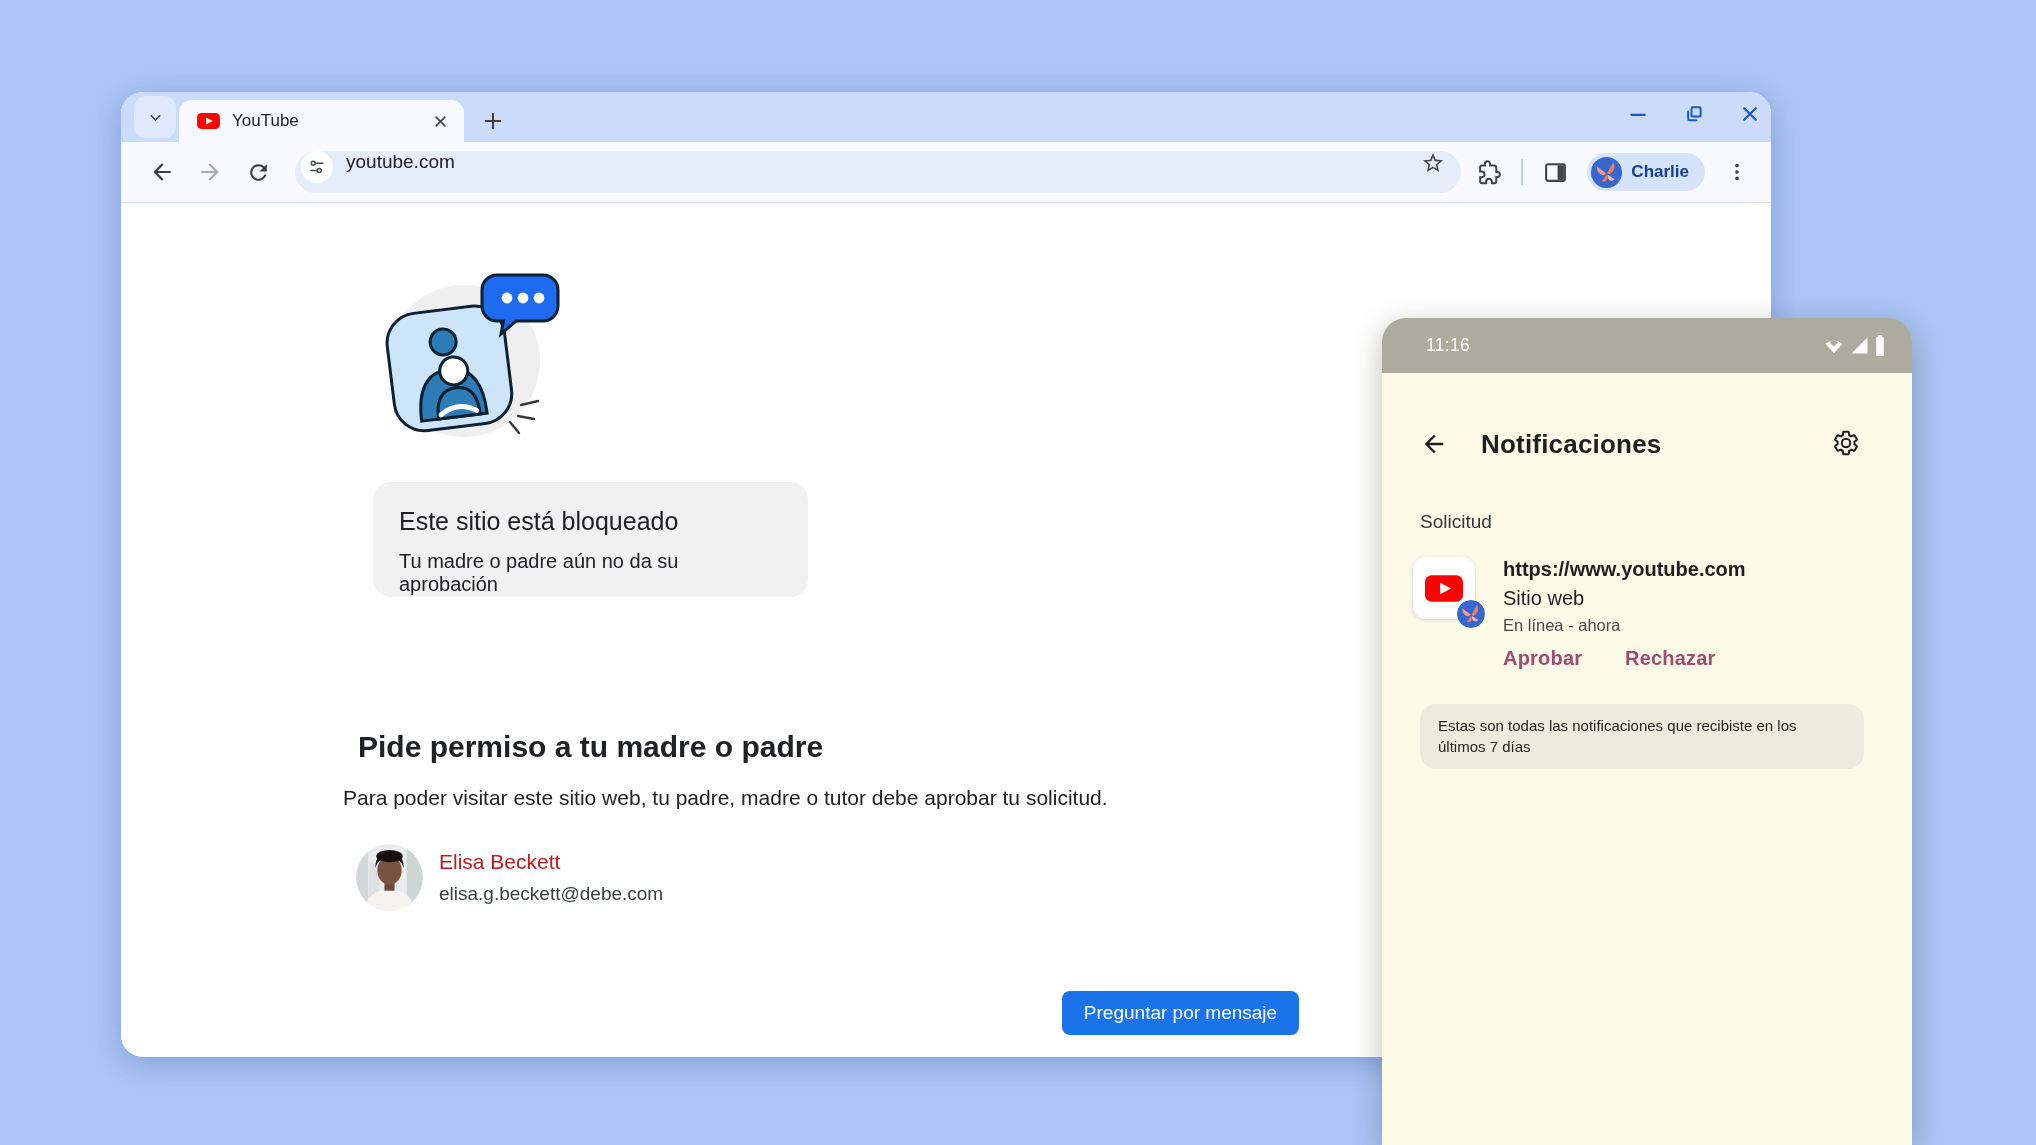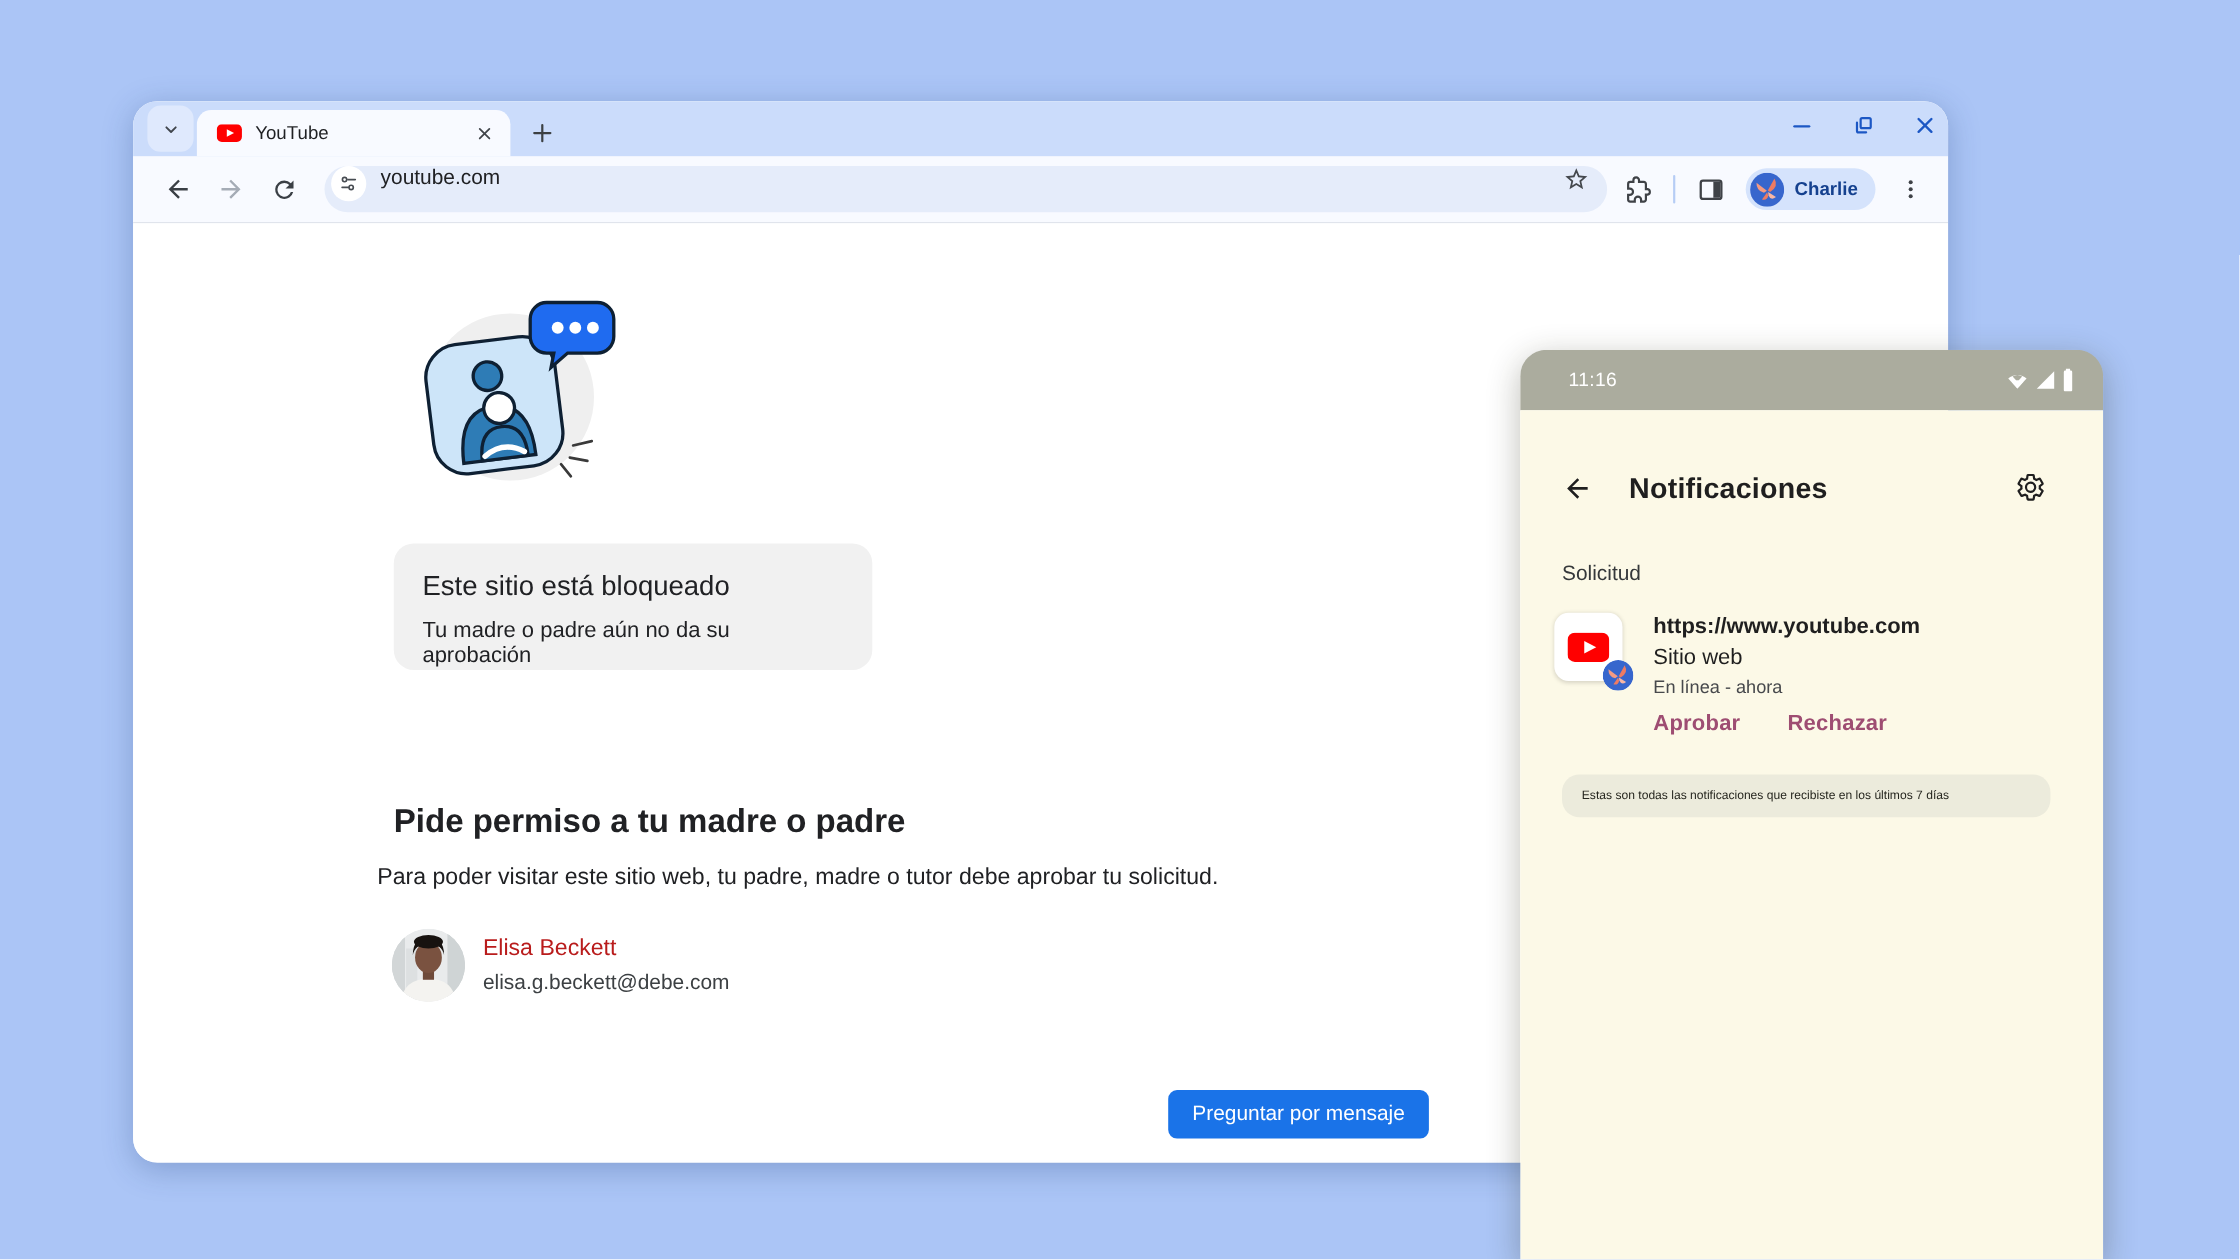--- a/index.html
+++ b/index.html
@@ -31,21 +31,21 @@
   .url-text{font-size:19px;color:#202124;margin-left:13px;flex:1;white-space:nowrap;overflow:hidden;}
   .star{color:#44484d;display:flex;align-items:center;}
   .tb-right{display:flex;align-items:center;gap:16px;}
   .tbic{display:flex;align-items:center;justify-content:center;width:32px;height:32px;color:#3f4247;}
   .tb-divider{width:2px;height:26px;background:#b6cdf5;border-radius:1px;}
   .profile-pill{display:flex;align-items:center;height:38px;border-radius:19px;background:#d5e3fc;padding:0 16px 0 4px;gap:9px;}
   .profile-name{font-size:17px;font-weight:bold;color:#15418f;}
 
   .content{position:relative;background:#fff;height:853px;}
   .illu{position:absolute;left:240px;top:62px;}
-  .blocked-box{position:absolute;left:237px;top:279px;width:435px;height:115px;border-radius:18px;background:#f1f1f1;box-sizing:border-box;padding:25px 26px 0 26px;margin-top:12px;}
+  .blocked-box{position:absolute;left:252px;top:279px;width:435px;height:115px;border-radius:18px;background:#f1f1f1;box-sizing:border-box;padding:25px 26px 0 26px;}
   .blocked-title{font-size:25px;color:#202124;}
   .blocked-sub{font-size:20px;color:#202124;margin-top:14px;}
   .perm-heading{position:absolute;left:237px;top:527px;font-size:30px;font-weight:bold;color:#202124;}
   .perm-desc{position:absolute;left:222px;top:583px;font-size:21px;color:#202124;}
   .parent-row{position:absolute;left:235px;top:641px;display:flex;align-items:center;gap:16px;}
   .parent-avatar{width:67px;height:67px;border-radius:50%;overflow:hidden;flex:none;}
   .parent-name{font-size:21px;color:#b91c1c;}
   .parent-email{font-size:19px;color:#3c4043;margin-top:9px;}
   .cta-btn{position:absolute;left:941px;top:788px;width:237px;height:44px;border-radius:8px;background:#1a73e8;
         color:#fff;font-size:19px;font-weight:500;display:flex;align-items:center;justify-content:center;border:none;}
@@ -63,21 +63,21 @@
   .psection{position:absolute;left:38px;top:138px;font-size:19px;color:#35383a;text-align:center;}
   .req-icon-box{position:absolute;left:31px;top:184px;width:62px;height:62px;border-radius:13px;background:#fff;
         box-shadow:0 1px 4px rgba(0,0,0,.15);display:flex;align-items:center;justify-content:center;}
   .req-badge{position:absolute;right:-10px;bottom:-9px;width:28px;height:28px;border-radius:50%;overflow:hidden;}
   .req-url{position:absolute;left:121px;top:185px;font-size:20px;font-weight:bold;color:#1f1f1f;}
   .req-kind{position:absolute;left:121px;top:214px;font-size:20px;color:#1f1f1f;}
   .req-presence{position:absolute;left:121px;top:243px;font-size:16.5px;color:#47494c;text-align:center;}
   .req-action{position:absolute;top:274px;font-size:20px;font-weight:bold;color:#9e4d72;letter-spacing:.2px;}
   .req-approve{left:121px;} .req-reject{left:243px;}
   .pnote{position:absolute;left:38px;top:331px;width:444px;box-sizing:border-box;border-radius:16px;background:#ecebdc;
-        padding:12px 18px;font-size:11px;line-height:1.38;color:#26261f;}
+        padding:12px 18px;font-size:15px;line-height:1.38;color:#26261f;}
 </style>
 </head>
 <body>
 
 <div class="stage">
 
   <div class="bwin">
 
     <div class="tabstrip">
       <div class="tab-chevron">

